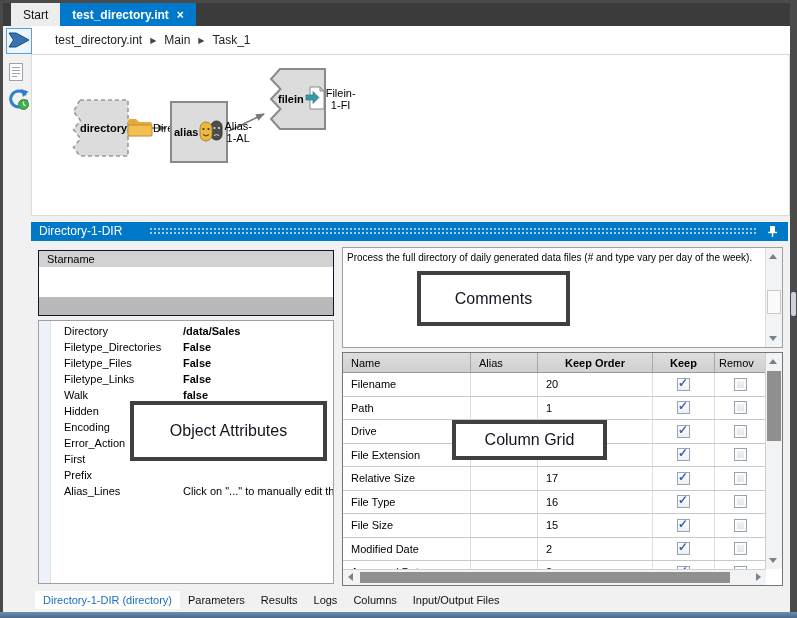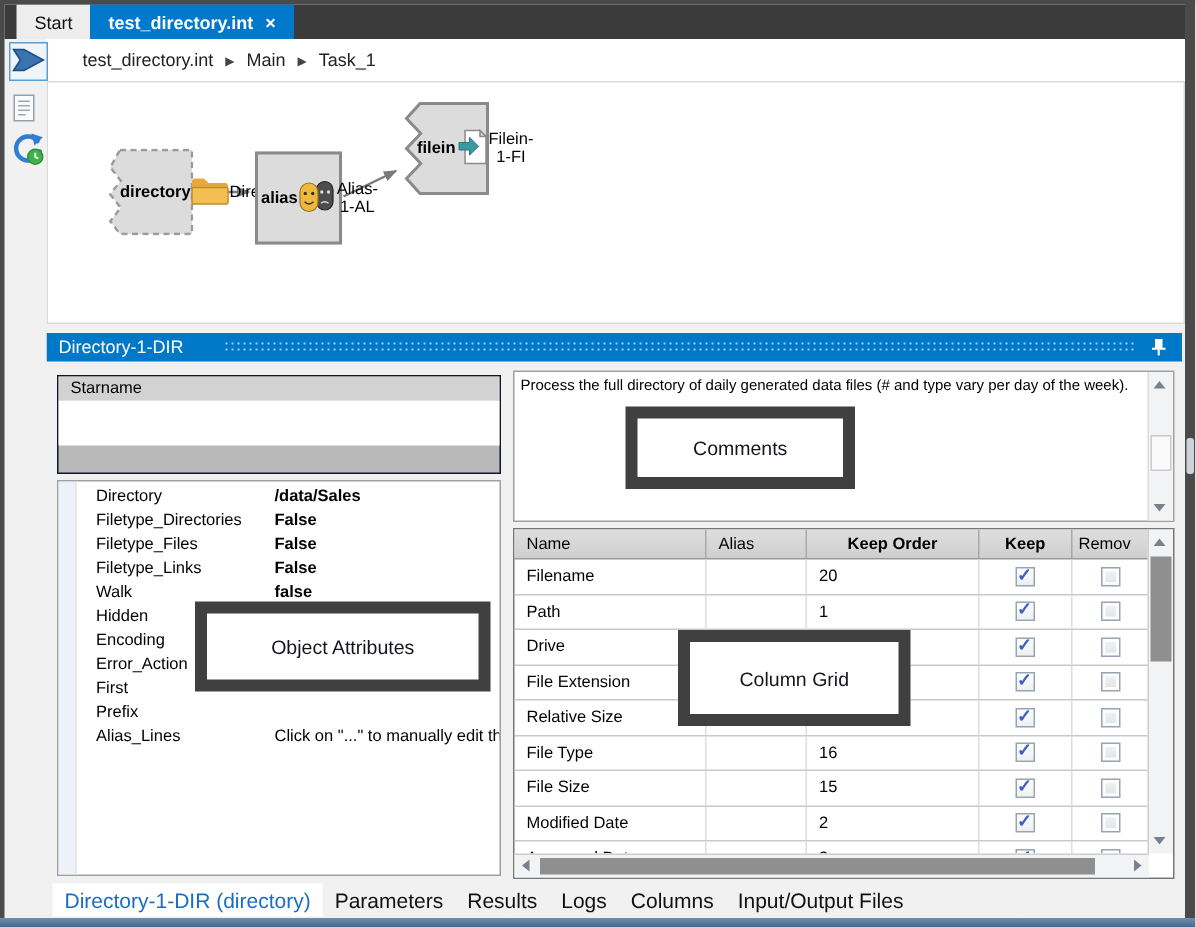--- a/index.html
+++ b/index.html
@@ -80,28 +80,28 @@
   .cb.checked::after{content:"✓";position:absolute;left:0px;top:-3px;font-size:12px;font-weight:bold;color:#3f5fc1;}
   .cb.off{background:linear-gradient(#f4f4f4,#dfe2e5);box-shadow:inset 0 0 0 2px rgba(255,255,255,0.85);}
   .cg-vsb{position:absolute;right:0;top:0;bottom:16px;width:16px;background:#f2f3f5;border-left:1px solid #cfcfcf;}
   .cg-vthumb{position:absolute;left:1px;right:1px;top:18px;height:70px;background:#8f8f8f;}
   .cg-hsb{position:absolute;left:0;right:16px;bottom:0;height:16px;background:#f2f3f5;border-top:1px solid #cfcfcf;box-sizing:border-box;}
   .tri-left{width:0;height:0;border-top:4px solid transparent;border-bottom:4px solid transparent;border-right:5px solid #77828e;position:absolute;left:5px;top:3px;}
   .tri-right{width:0;height:0;border-top:4px solid transparent;border-bottom:4px solid transparent;border-left:5px solid #77828e;position:absolute;right:5px;top:3px;}
   .cg-hthumb{position:absolute;left:17px;width:370px;top:2px;bottom:2px;background:#8f8f8f;}
 
   
-  .anno{position:absolute;border:8px solid #404040;background:#fff;display:flex;align-items:center;justify-content:center;font-size:13px;color:#14141e;z-index:20;box-sizing:border-box;}
+  .anno{position:absolute;border:4px solid #404040;background:#fff;display:flex;align-items:center;justify-content:center;font-size:16px;color:#14141e;z-index:20;box-sizing:border-box;}
   .anno-comments{left:417px;top:271px;width:153px;height:55px;}
   .anno-attrs{left:130px;top:401px;width:197px;height:60px;}
-  .anno-grid{left:452px;top:420px;width:155px;height:64px;}
+  .anno-grid{left:452px;top:420px;width:155px;height:40px;}
 
   
   .btabs{position:absolute;left:3px;right:7px;top:588px;height:24px;background:#f1f1f1;display:flex;align-items:center;padding-left:32px;z-index:3;}
-  .btab{padding:3px 8px;font-size:14px;color:#111;white-space:nowrap;}
+  .btab{padding:3px 8px;font-size:11px;color:#111;white-space:nowrap;}
   .btab.active{background:#fff;color:#1a6cc4;}
 </style>
 </head>
 <body>
 
 <div class="window">
 
   <div class="tabstrip">
     <div class="tab">
       <span>Start</span>

